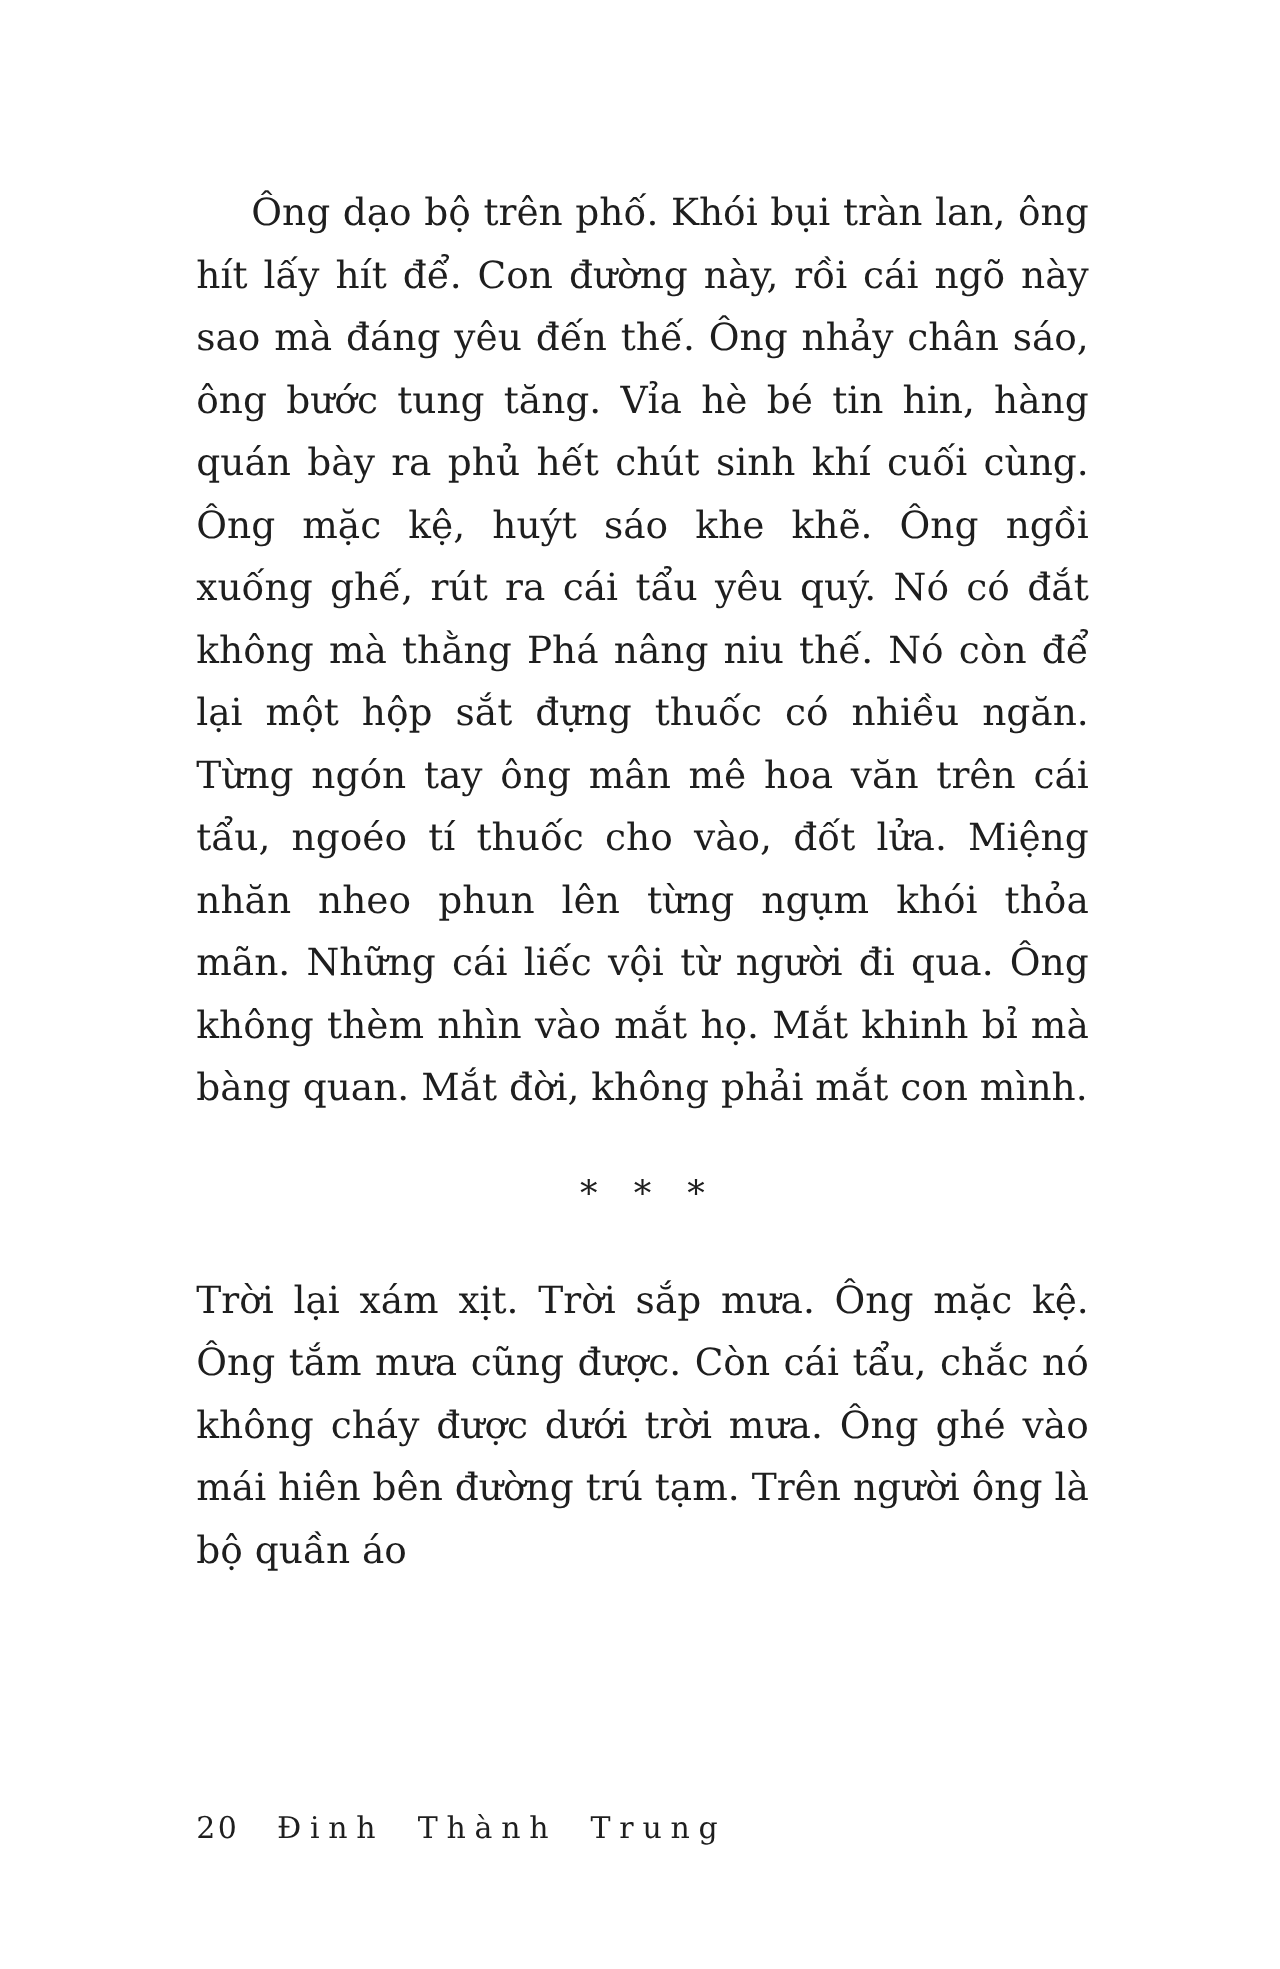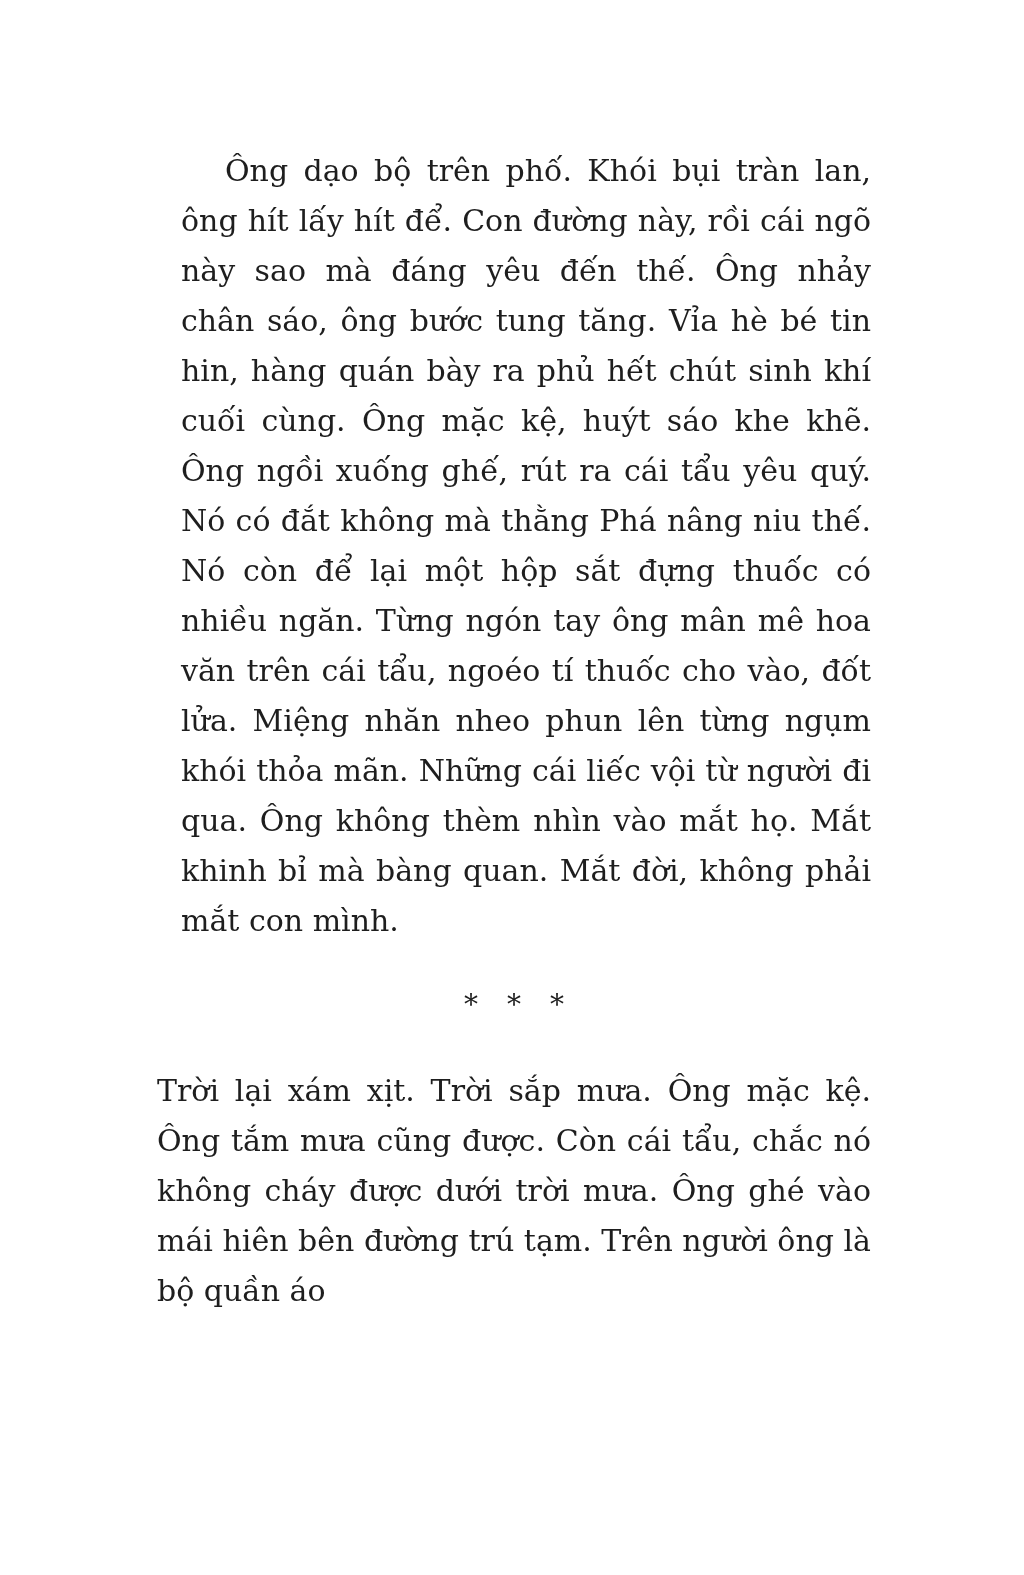--- a/index.html
+++ b/index.html
@@ -16,21 +16,21 @@
   .text-block {
     position: absolute;
     left: 157px;
     top: 146px;
     width: 714px;
     font-size: 30px;
     line-height: 50px;
     text-align: justify;
   }
   .para { margin: 0 0 13px 0; }
-  .para.indented { text-indent: 44px; margin-left: 24px; }
+  .para.indented { text-indent: 44px; }
   .separator {
     text-align: center;
     font-size: 28px;
     word-spacing: 20px;
     margin: 34px 0 36px 0;
   }
   .footer {
     position: absolute;
     left: 157px;
     top: 1448px;
@@ -44,13 +44,17 @@
 </head>
 <body>
 
 <div class="page">
   <main class="text-block">
     <p class="para indented">Ông dạo bộ trên phố. Khói bụi tràn lan, ông hít lấy hít để. Con đường này, rồi cái ngõ này sao mà đáng yêu đến thế. Ông nhảy chân sáo, ông bước tung tăng. Vỉa hè bé tin hin, hàng quán bày ra phủ hết chút sinh khí cuối cùng. Ông mặc kệ, huýt sáo khe khẽ. Ông ngồi xuống ghế, rút ra cái tẩu yêu quý. Nó có đắt không mà thằng Phá nâng niu thế. Nó còn để lại một hộp sắt đựng thuốc có nhiều ngăn. Từng ngón tay ông mân mê hoa văn trên cái tẩu, ngoéo tí thuốc cho vào, đốt lửa. Miệng nhăn nheo phun lên từng ngụm khói thỏa mãn. Những cái liếc vội từ người đi qua. Ông không thèm nhìn vào mắt họ. Mắt khinh bỉ mà bàng quan. Mắt đời, không phải mắt con mình.</p>
     <div class="separator">* * *</div>
     <p class="para">Trời lại xám xịt. Trời sắp mưa. Ông mặc kệ. Ông tắm mưa cũng được. Còn cái tẩu, chắc nó không cháy được dưới trời mưa. Ông ghé vào mái hiên bên đường trú tạm. Trên người ông là bộ quần áo</p>
   </main>
 
+  <footer class="footer">
+    <span class="page-number">20</span>
+    <span class="author">Đinh Thành Trung</span>
+  </footer>
 </div>
 
 </body></html>

